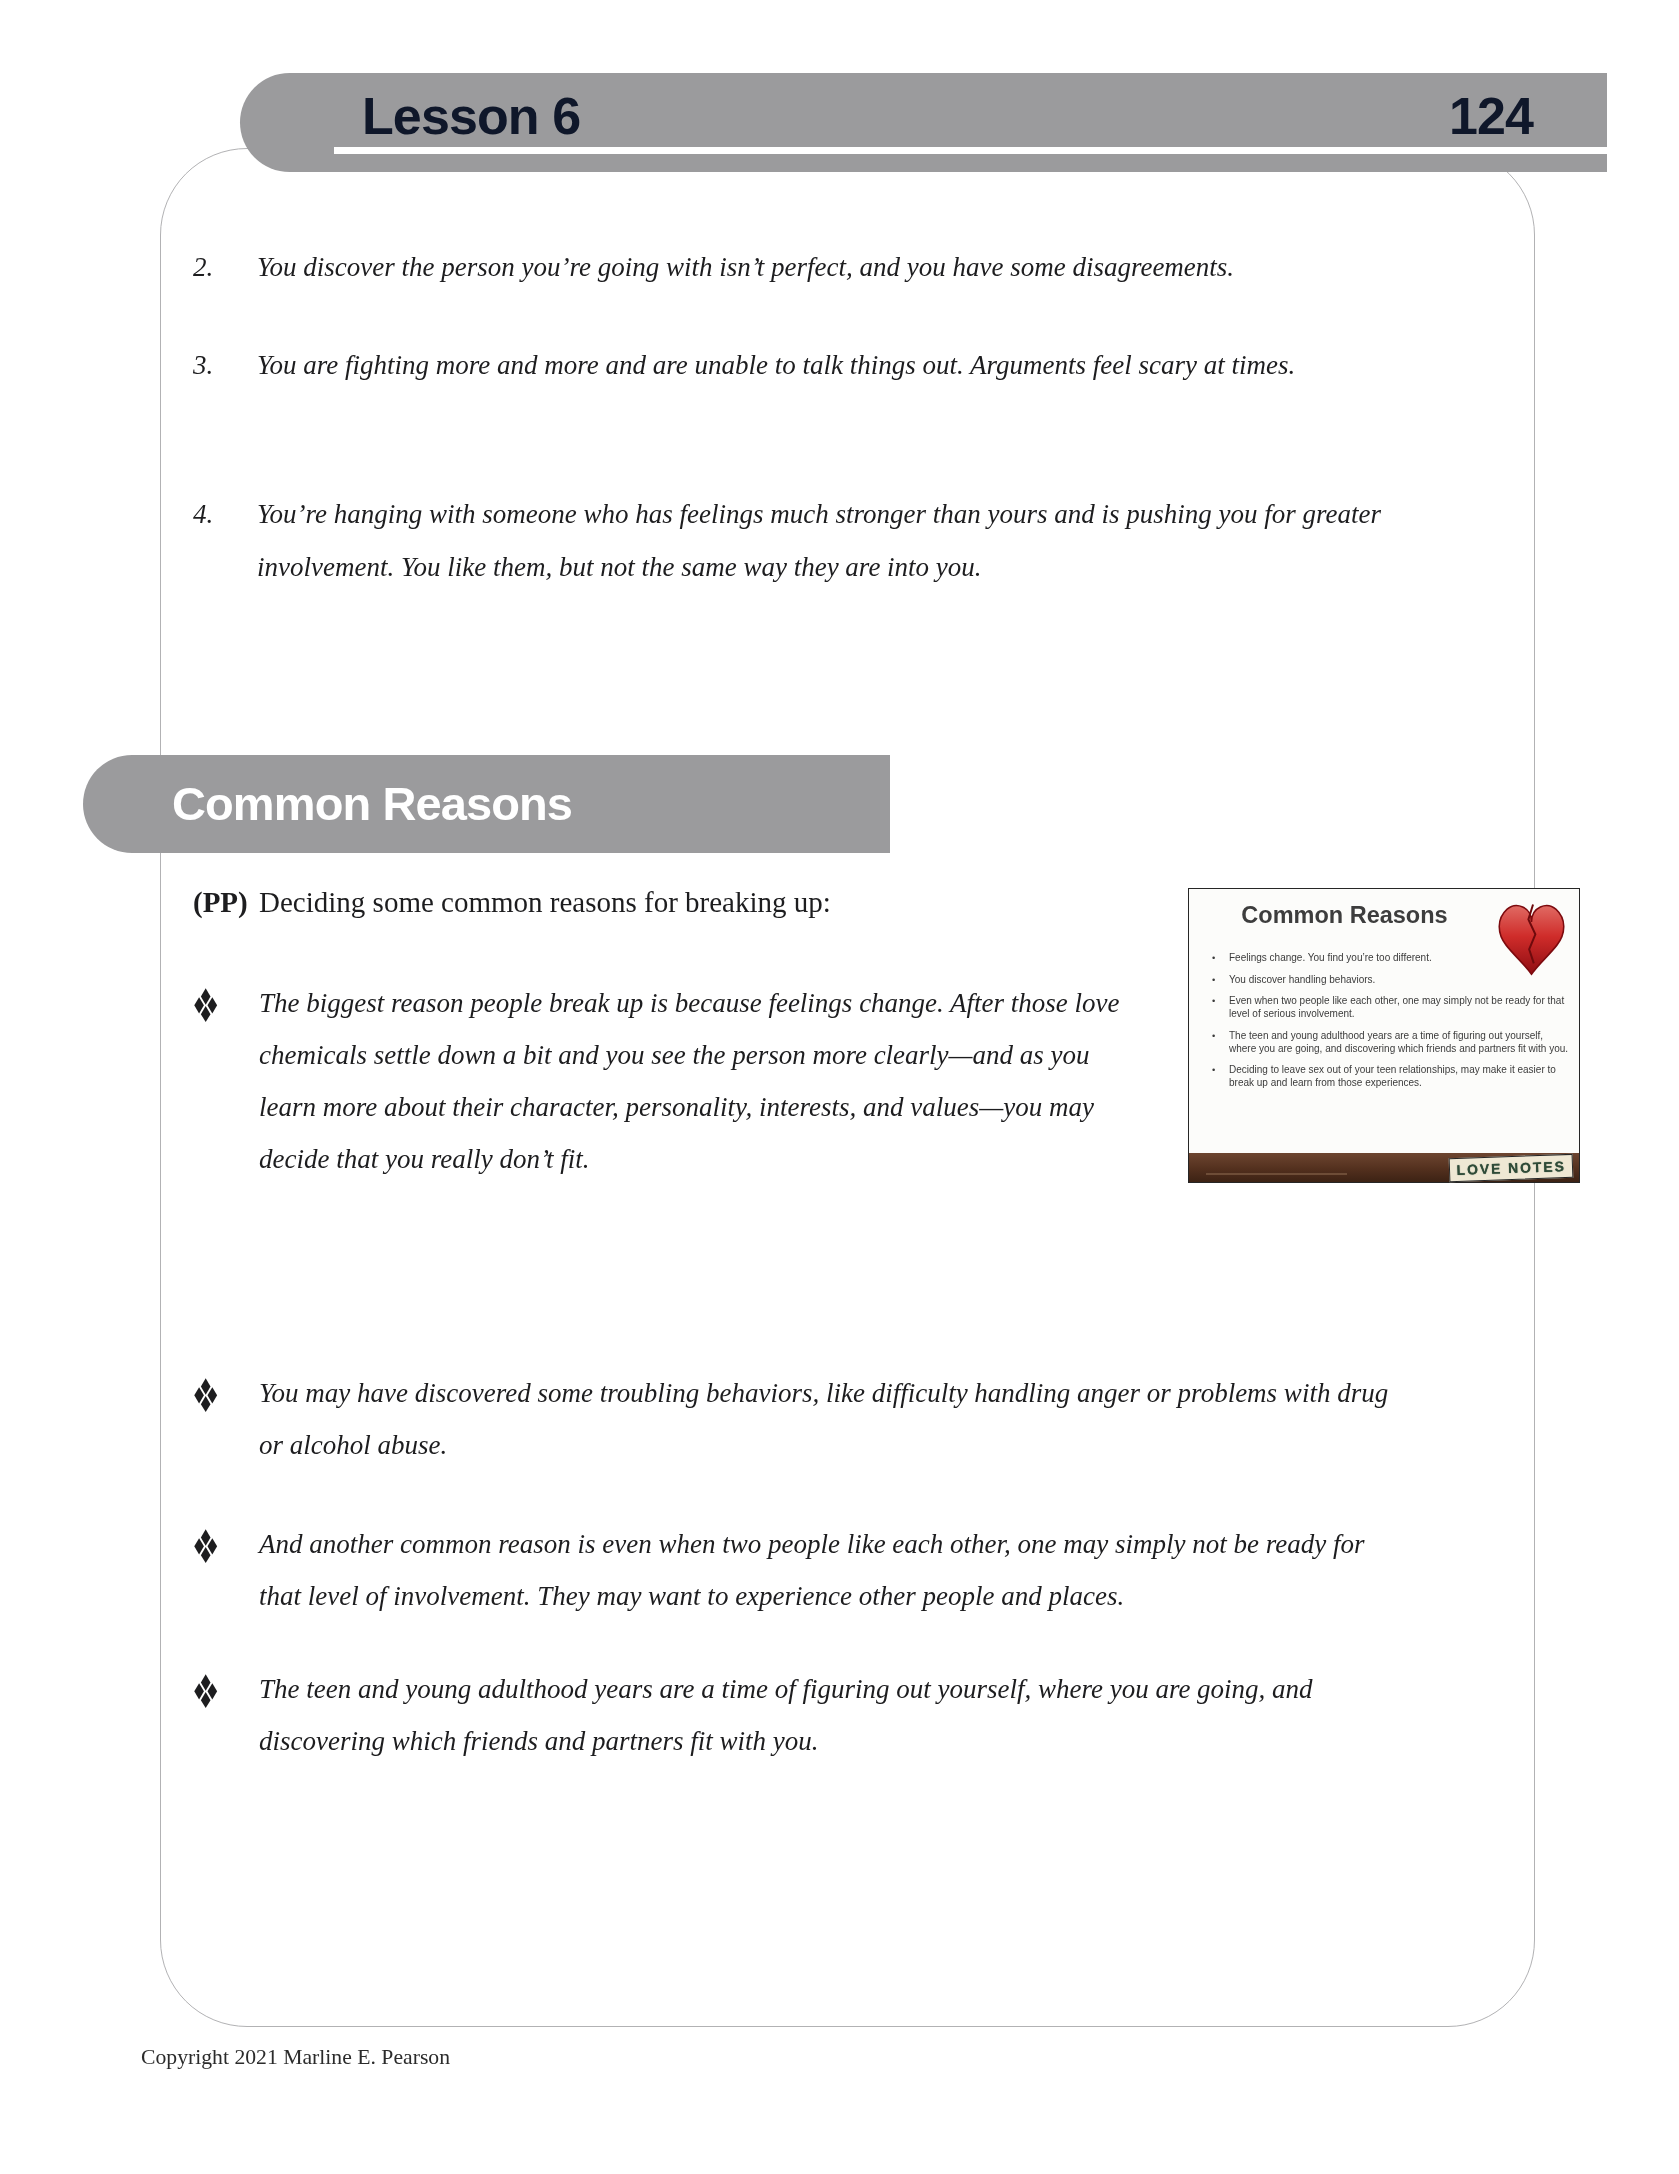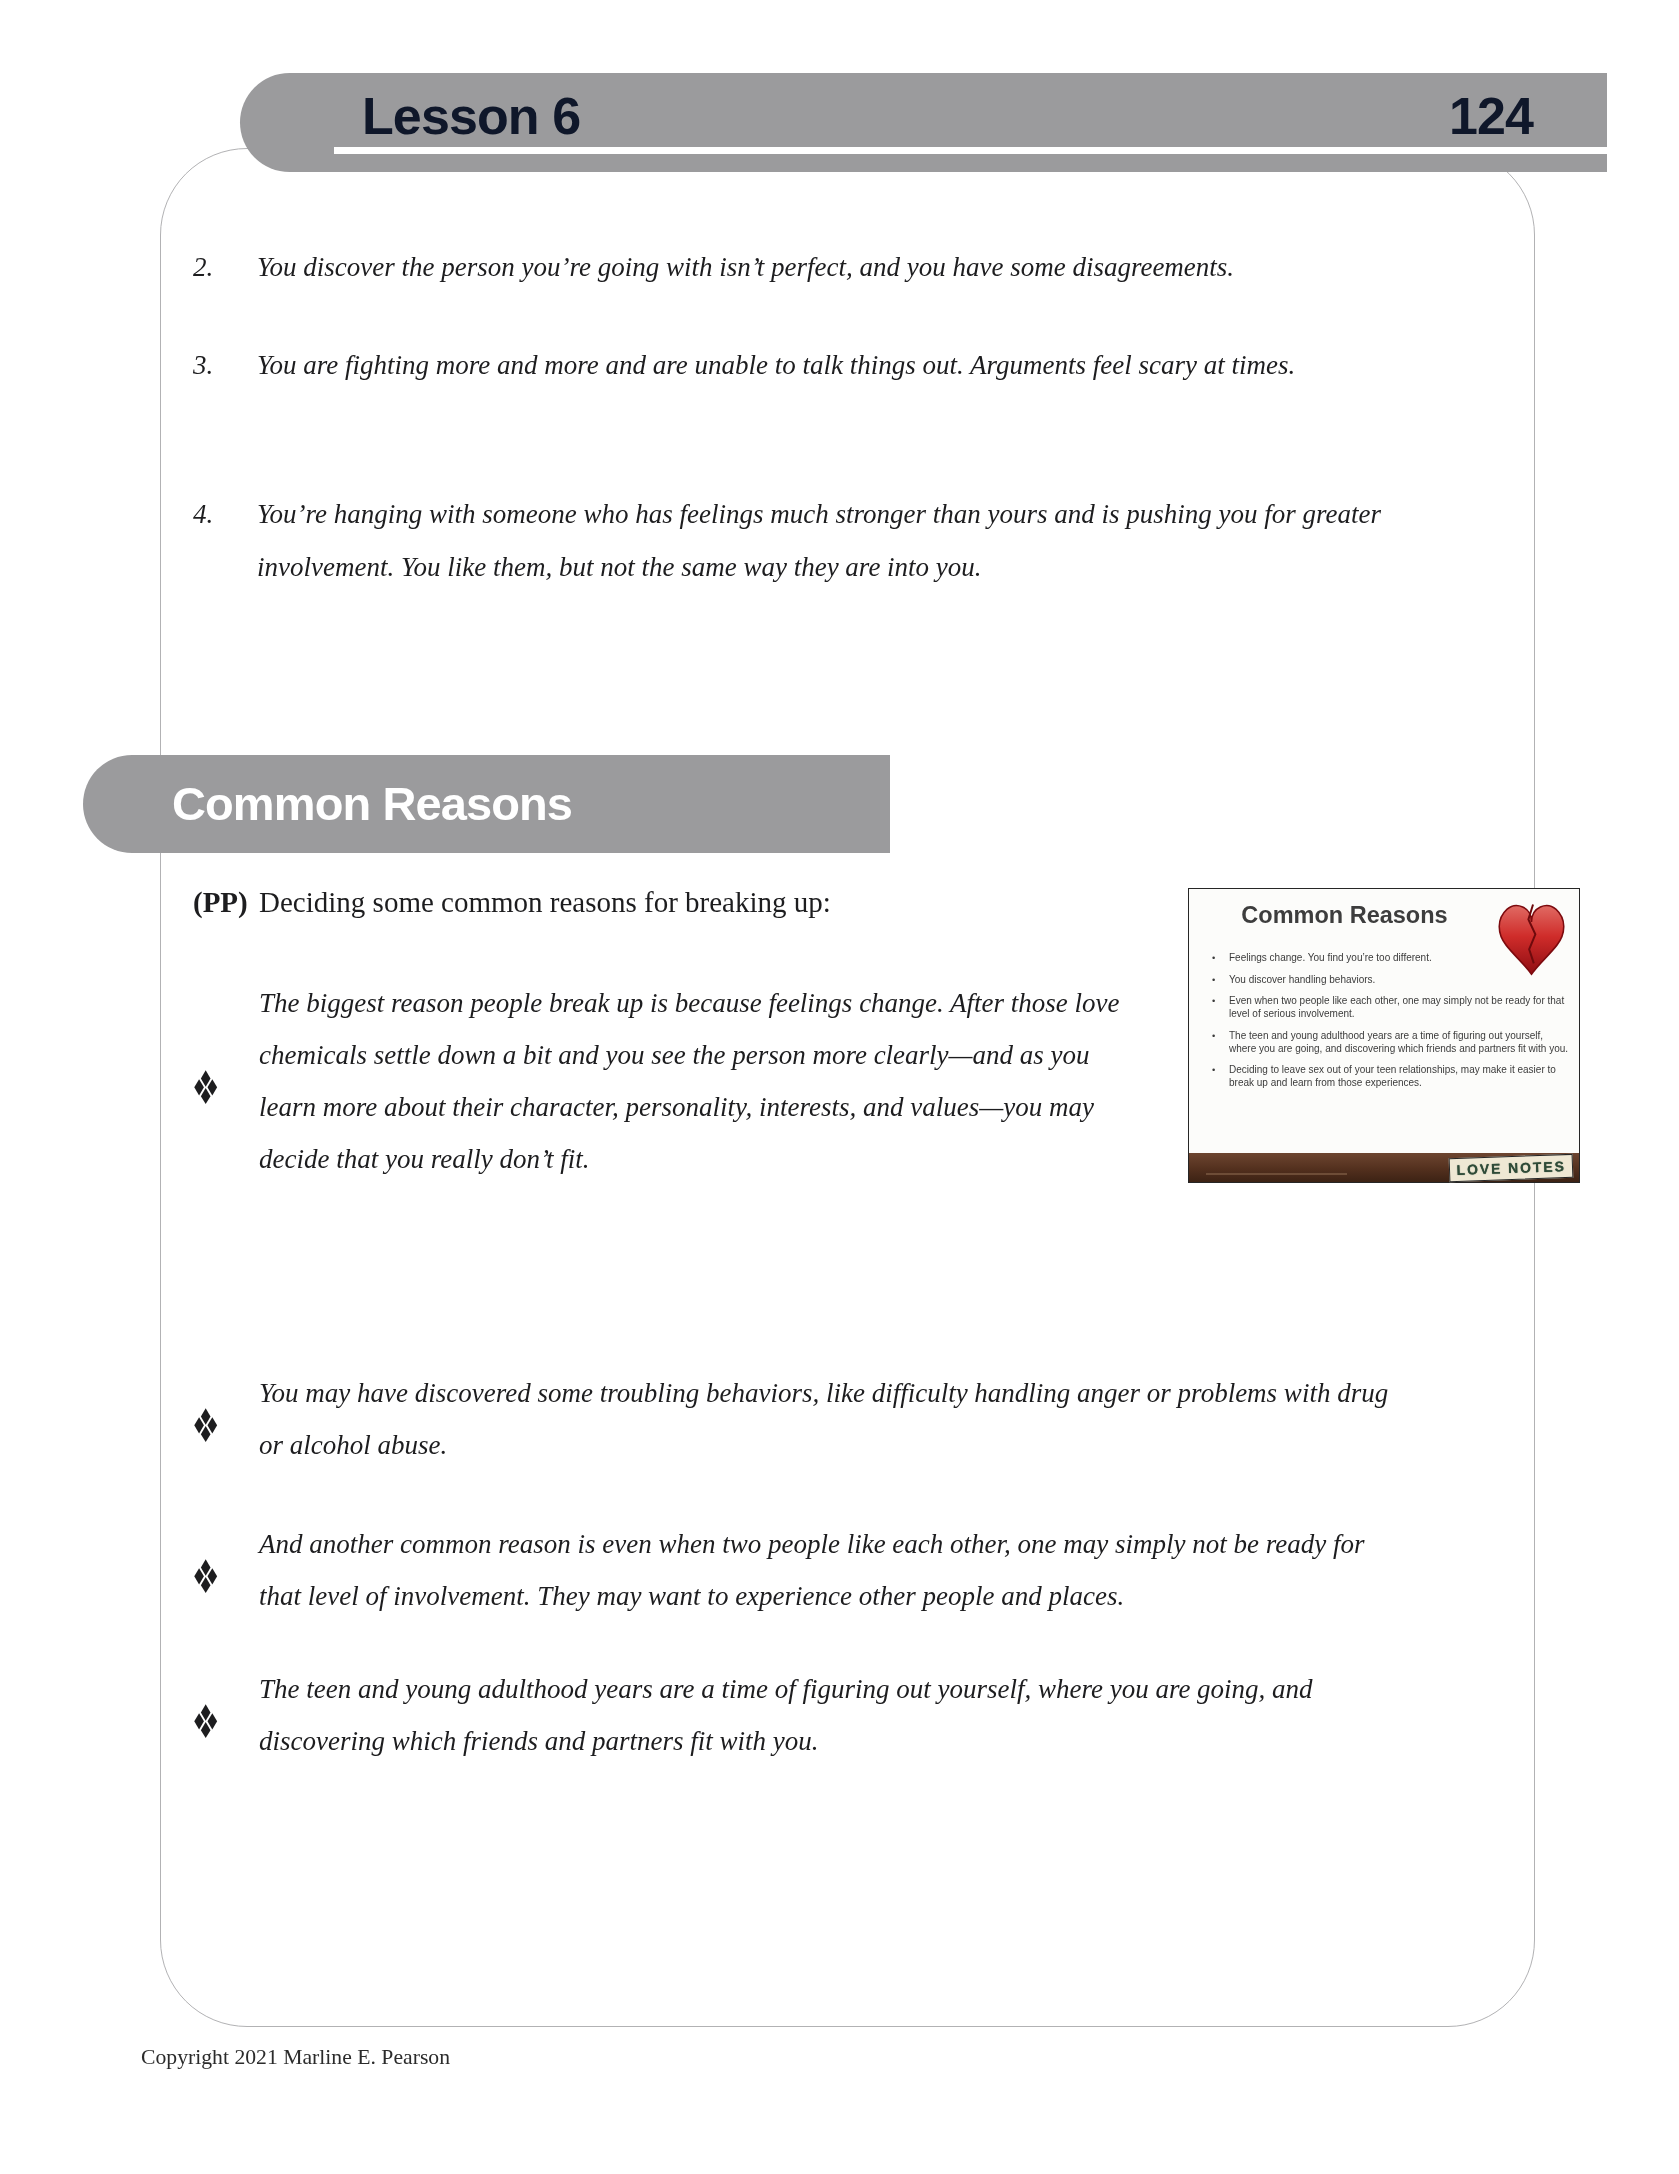--- a/index.html
+++ b/index.html
@@ -59,21 +59,21 @@
     position:absolute;left:193px;top:642px;width:1224px;
     font-weight:bold;font-size:29px;line-height:49px;
   }
   .pp-line{
     position:absolute;left:193px;top:878px;width:942px;
     font-size:29px;line-height:49px;
   }
   .pp-prefix{font-weight:bold;margin-right:11.3px;text-align:right;}
   
   .dia-row{
-    position:absolute;left:193px;display:flex;align-items:center;
+    position:absolute;left:193px;display:flex;align-items:flex-start;
   }
   .dia-cell{flex:0 0 66px;padding-top:11.3px;}
   .dia-text{
     flex:1 1 auto;font-style:italic;font-size:27px;line-height:52px;
   }
   .w-narrow{max-width:880px;}
   .w-wide{max-width:1139px;}
   
   .slide{
     position:absolute;left:1188px;top:888px;width:392px;height:295px;

